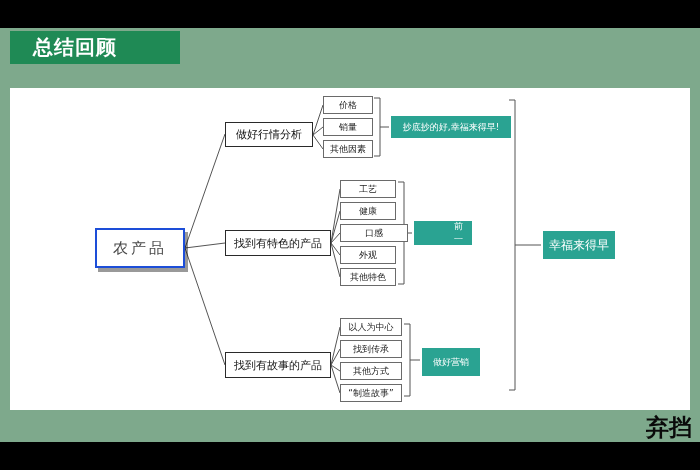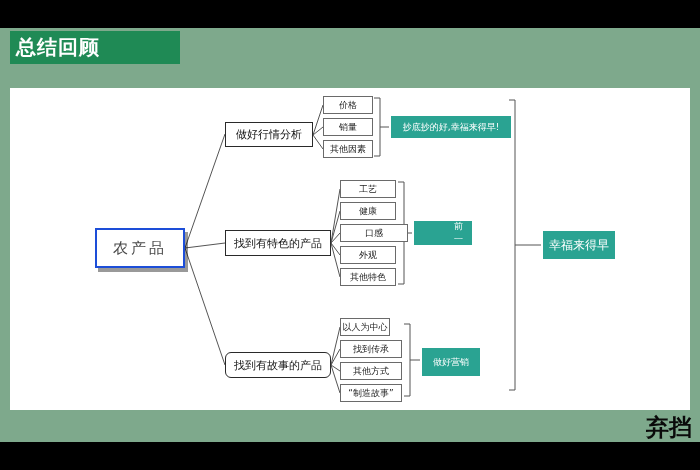--- a/index.html
+++ b/index.html
@@ -1,20 +1,20 @@
 <!DOCTYPE html>
 <html><head>
 <meta charset="utf-8">
 <style>
   html,body{margin:0;padding:0;background:#000;}
   .screen{position:relative;width:700px;height:470px;background:#000;overflow:hidden;
           font-family:"DejaVu Sans","Liberation Sans",sans-serif;}
   .slide{position:absolute;left:0;top:28px;width:700px;height:414px;background:#7ea98c;}
   .header-bar{position:absolute;left:10px;top:3px;width:170px;height:33px;background:#1f8a55;
-              display:flex;align-items:center;padding-left:6px;box-sizing:border-box;}
+              display:flex;align-items:center;padding-left:23px;box-sizing:border-box;}
   .header-bar span{color:#fff;font-size:20px;font-weight:bold;letter-spacing:1px;}
   .panel{position:absolute;left:10px;top:60px;width:680px;height:322px;background:#ffffff;}
   .connectors{position:absolute;left:0;top:0;width:680px;height:322px;}
   .node{position:absolute;box-sizing:border-box;background:#fff;display:flex;align-items:center;justify-content:center;}
   .root-box{left:85px;top:140px;width:90px;height:40px;border:2px solid #1d4ed8;
             font-size:15px;font-weight:normal;color:#4a4a4a;letter-spacing:3px;
             box-shadow:3px 4px 0 rgba(0,0,0,0.40);}
   .branch{border:1.5px solid #2a2a2a;font-size:11px;color:#111;}
   .leaf{border:1px solid #6a6a6a;font-size:9px;color:#222;height:18px;}
   .callout{position:absolute;box-sizing:border-box;background:#2aa392;color:#fff;
@@ -66,22 +66,22 @@
       <div class="callout" style="left:381px;top:28px;width:120px;height:22px;">抄底抄的好,幸福来得早!</div>
 
       <div class="node branch" style="left:215px;top:142px;width:106px;height:26px;">找到有特色的产品</div>
       <div class="node leaf" style="left:330px;top:92px;width:56px;">工艺</div>
       <div class="node leaf" style="left:330px;top:114px;width:56px;">健康</div>
       <div class="node leaf" style="left:330px;top:136px;width:68px;">口感</div>
       <div class="node leaf" style="left:330px;top:158px;width:56px;">外观</div>
       <div class="node leaf" style="left:330px;top:180px;width:56px;">其他特色</div>
       <div class="callout" style="left:404px;top:133px;width:58px;height:24px;padding-left:40px;">眼前一亮!</div>
 
-      <div class="node branch" style="left:215px;top:264px;width:106px;height:26px;border-radius:6px;">找到有故事的产品</div>
-      <div class="node leaf" style="left:330px;top:230px;width:50px;">以人为中心</div>
+      <div class="node branch" style="left:215px;top:264px;width:106px;height:26px;">找到有故事的产品</div>
+      <div class="node leaf" style="left:330px;top:230px;width:62px;">以人为中心</div>
       <div class="node leaf" style="left:330px;top:252px;width:62px;">找到传承</div>
       <div class="node leaf" style="left:330px;top:274px;width:62px;">其他方式</div>
       <div class="node leaf" style="left:330px;top:296px;width:62px;">“制造故事”</div>
       <div class="callout" style="left:412px;top:260px;width:58px;height:28px;">做好营销</div>
 
       <div class="final-box">幸福来得早</div>
 
     </div>
 
     <div class="footer-label">弃挡</div>

